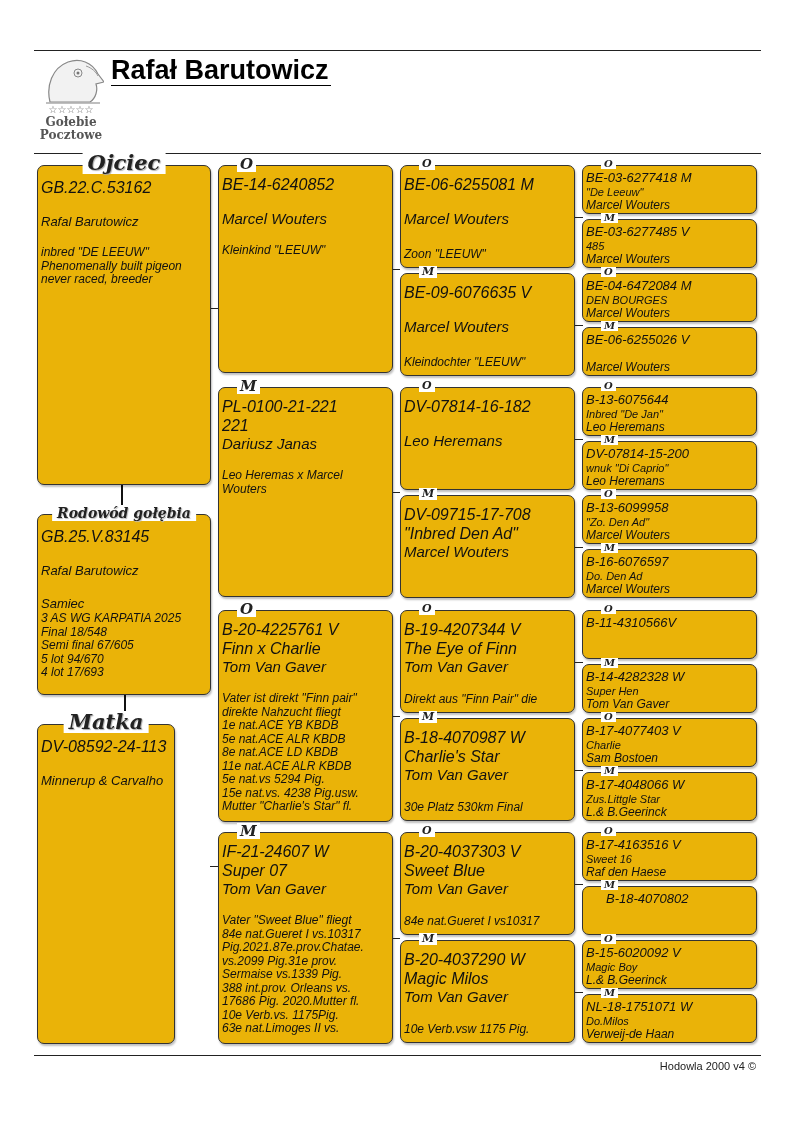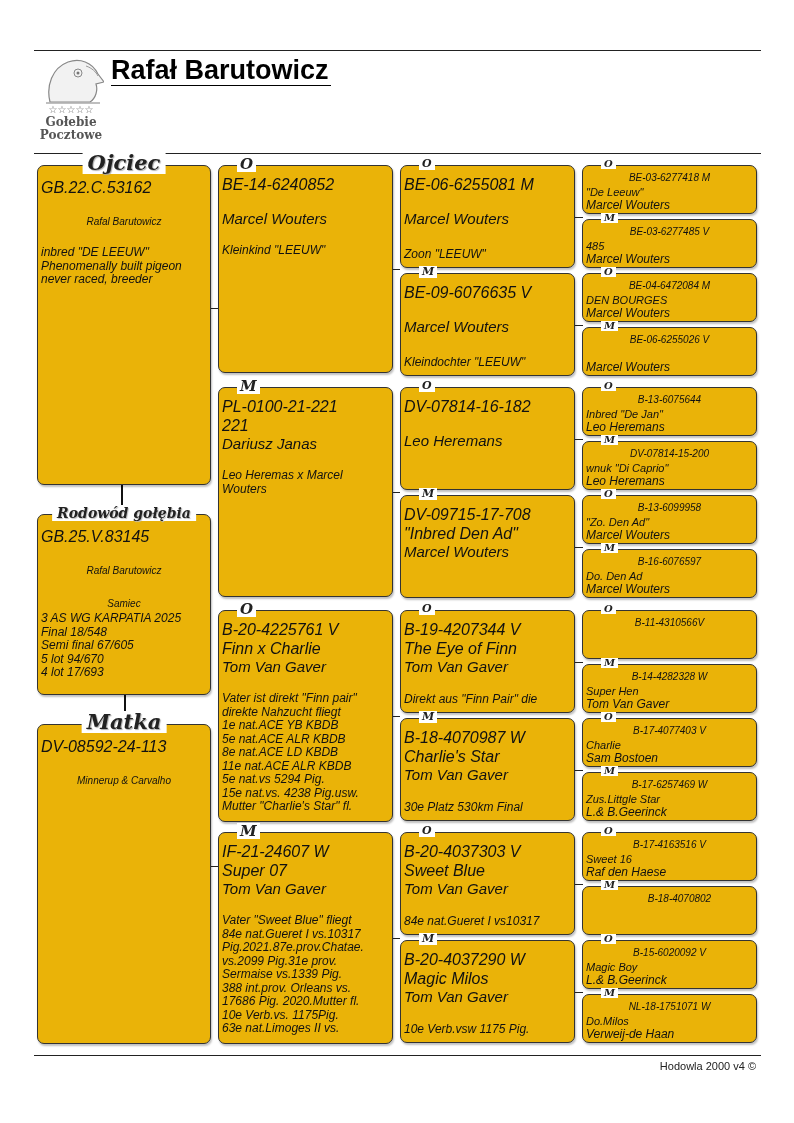--- a/index.html
+++ b/index.html
@@ -21,21 +21,21 @@
   .legend { position:absolute; top:-10px; left:50%; transform:translateX(-50%);
             background:#fff; padding:0 5px; font-family:"DejaVu Serif", serif;
             font-weight:bold; color:#222; white-space:nowrap; line-height:16px; }
   .legend.big { font-size:21px; top:-14px; line-height:22px; text-shadow:1px 1px 1px #aaa; }
   .legend.mid { font-size:14px; top:-10px; text-shadow:1px 1px 1px #bbb; }
   .legend.g1 { font-size:15px; top:-10px; left:18px; transform:none; padding:0 3px; }
   .legend.g2 { font-size:11px; top:-8px; left:18px; transform:none; padding:0 3px; line-height:12px; }
   .legend.g3 { font-size:10px; top:-7px; left:18px; transform:none; padding:0 3px; line-height:10px; }
   .f16 { font-size:16px; line-height:19px; }
   .f15 { font-size:15px; line-height:18px; }
-  .f14 { font-size:10px; line-height:17px;text-align:center; }
+  .f14 { font-size:13px; line-height:17px; }
   .f12 { font-size:12px; line-height:13.5px; }
   .f11 { font-size:11px; line-height:13px; }
   .gap { display:block; height:16px; }
   .line-h { position:absolute; height:0; border-top:1px solid #222; }
   .line-v { position:absolute; width:0; border-left:1px solid #222; }
   .line-vthick { position:absolute; width:0; border-left:2px solid #111; }
   .footer { position:absolute; right:38px; top:1060px; font-size:11px; color:#222; }
   .sub { display:block; white-space:pre-line; }
 </style>
 </head>
@@ -82,21 +82,21 @@
   <span class="sub f14">Rafal Barutowicz</span>
   <span class="gap"></span>
   <span class="sub f14">Samiec</span>
   <span class="sub f12">3 AS WG KARPATIA 2025</span>
   <span class="sub f12">Final 18/548</span>
   <span class="sub f12">Semi final 67/605</span>
   <span class="sub f12">5 lot 94/670</span>
   <span class="sub f12">4 lot 17/693</span>
 </div>
 
-<div class="box" style="left:37px; top:724px; width:174px; height:320px;">
+<div class="box" style="left:37px; top:724px; width:138px; height:320px;">
   <div class="legend big">Matka</div>
   <div style="height:12px;"></div>
   <span class="sub f16">DV-08592-24-113</span>
   <span class="gap"></span>
   <span class="sub f14">Minnerup &amp; Carvalho</span>
 </div>
 
 <div id="gen2">
     <div class="box" style="left:218px; top:165px; width:175px; height:208px;">
       <div class="legend g1">O</div>
@@ -305,21 +305,21 @@
     <div class="box" style="left:582px; top:718px; width:175px; height:49px;">
       <div class="legend g3">O</div>
       <div style="height:4px;"></div>
       <span class="sub f14" style="line-height:16px;">B-17-4077403 V</span>
       <span class="sub f11" style="min-height:13px;">Charlie</span>
       <span class="sub f12">Sam Bostoen</span>
     </div>
     <div class="box" style="left:582px; top:772px; width:175px; height:49px;">
       <div class="legend g3">M</div>
       <div style="height:4px;"></div>
-      <span class="sub f14" style="line-height:16px;">B-17-6257469 W</span>
+      <span class="sub f14" style="line-height:16px;">B-17-4048066 W</span>
       <span class="sub f11" style="min-height:13px;">Zus.Littgle Star</span>
       <span class="sub f12">L.&amp; B.Geerinck</span>
     </div>
     <div class="box" style="left:582px; top:832px; width:175px; height:49px;">
       <div class="legend g3">O</div>
       <div style="height:4px;"></div>
       <span class="sub f14" style="line-height:16px;">B-17-4163516 V</span>
       <span class="sub f11" style="min-height:13px;">Sweet 16</span>
       <span class="sub f12">Raf den Haese</span>
     </div>

